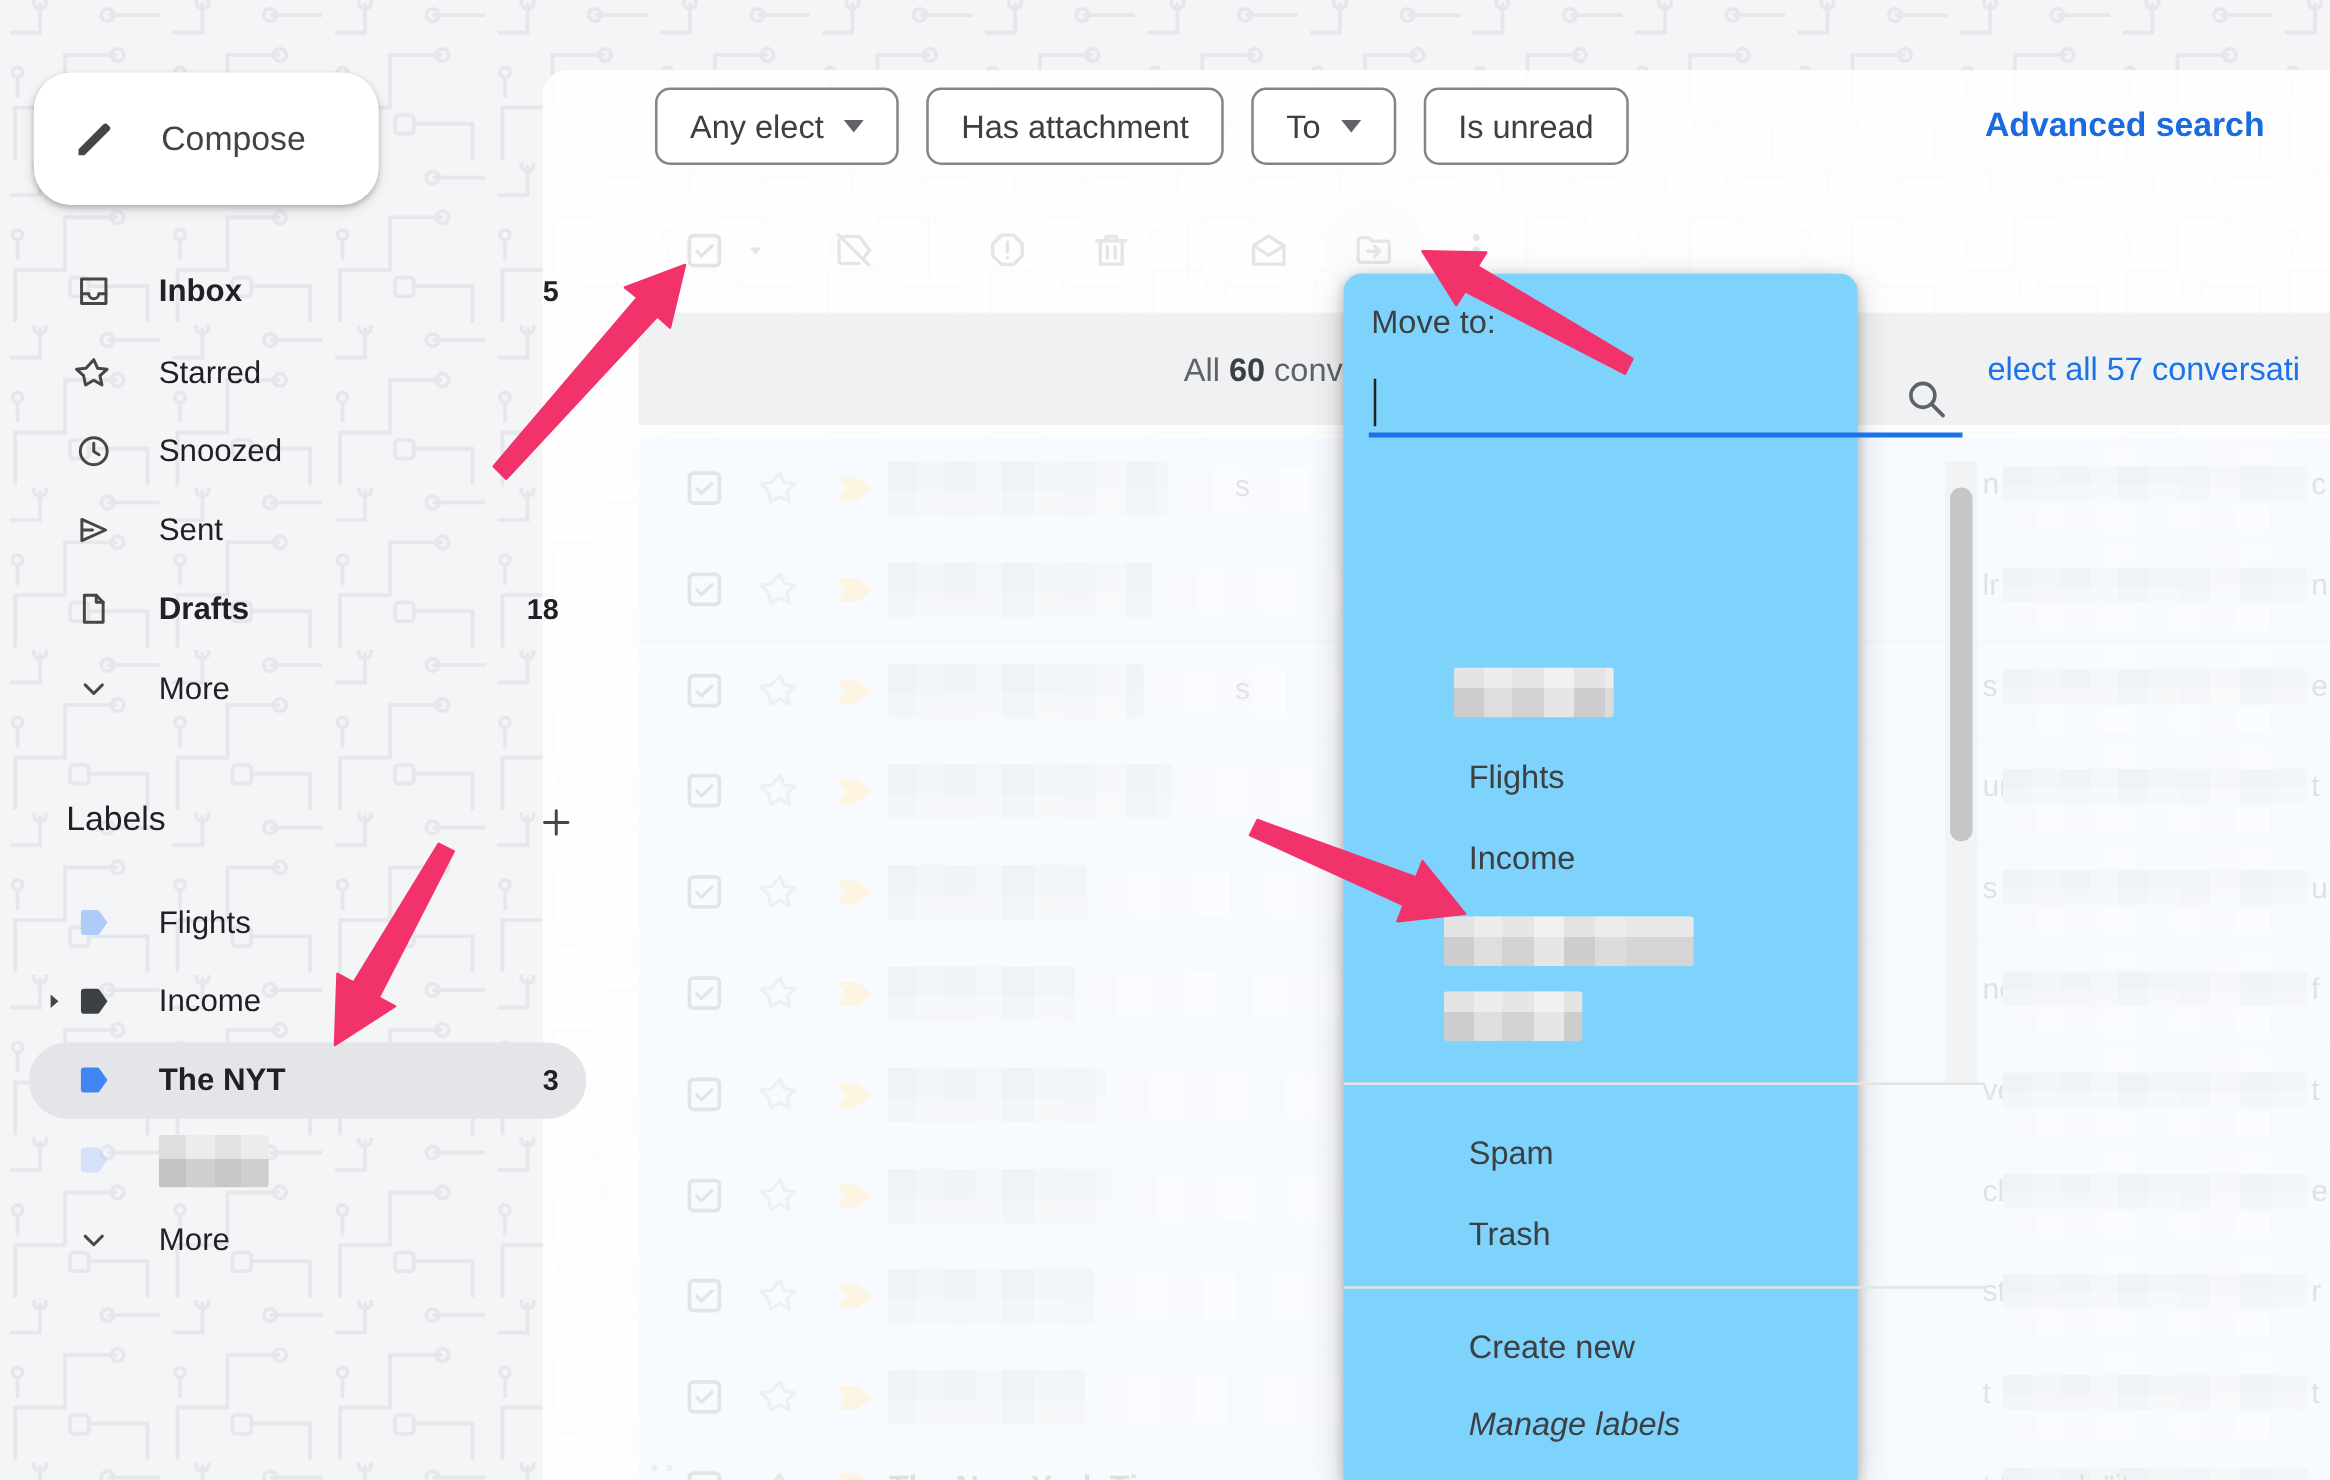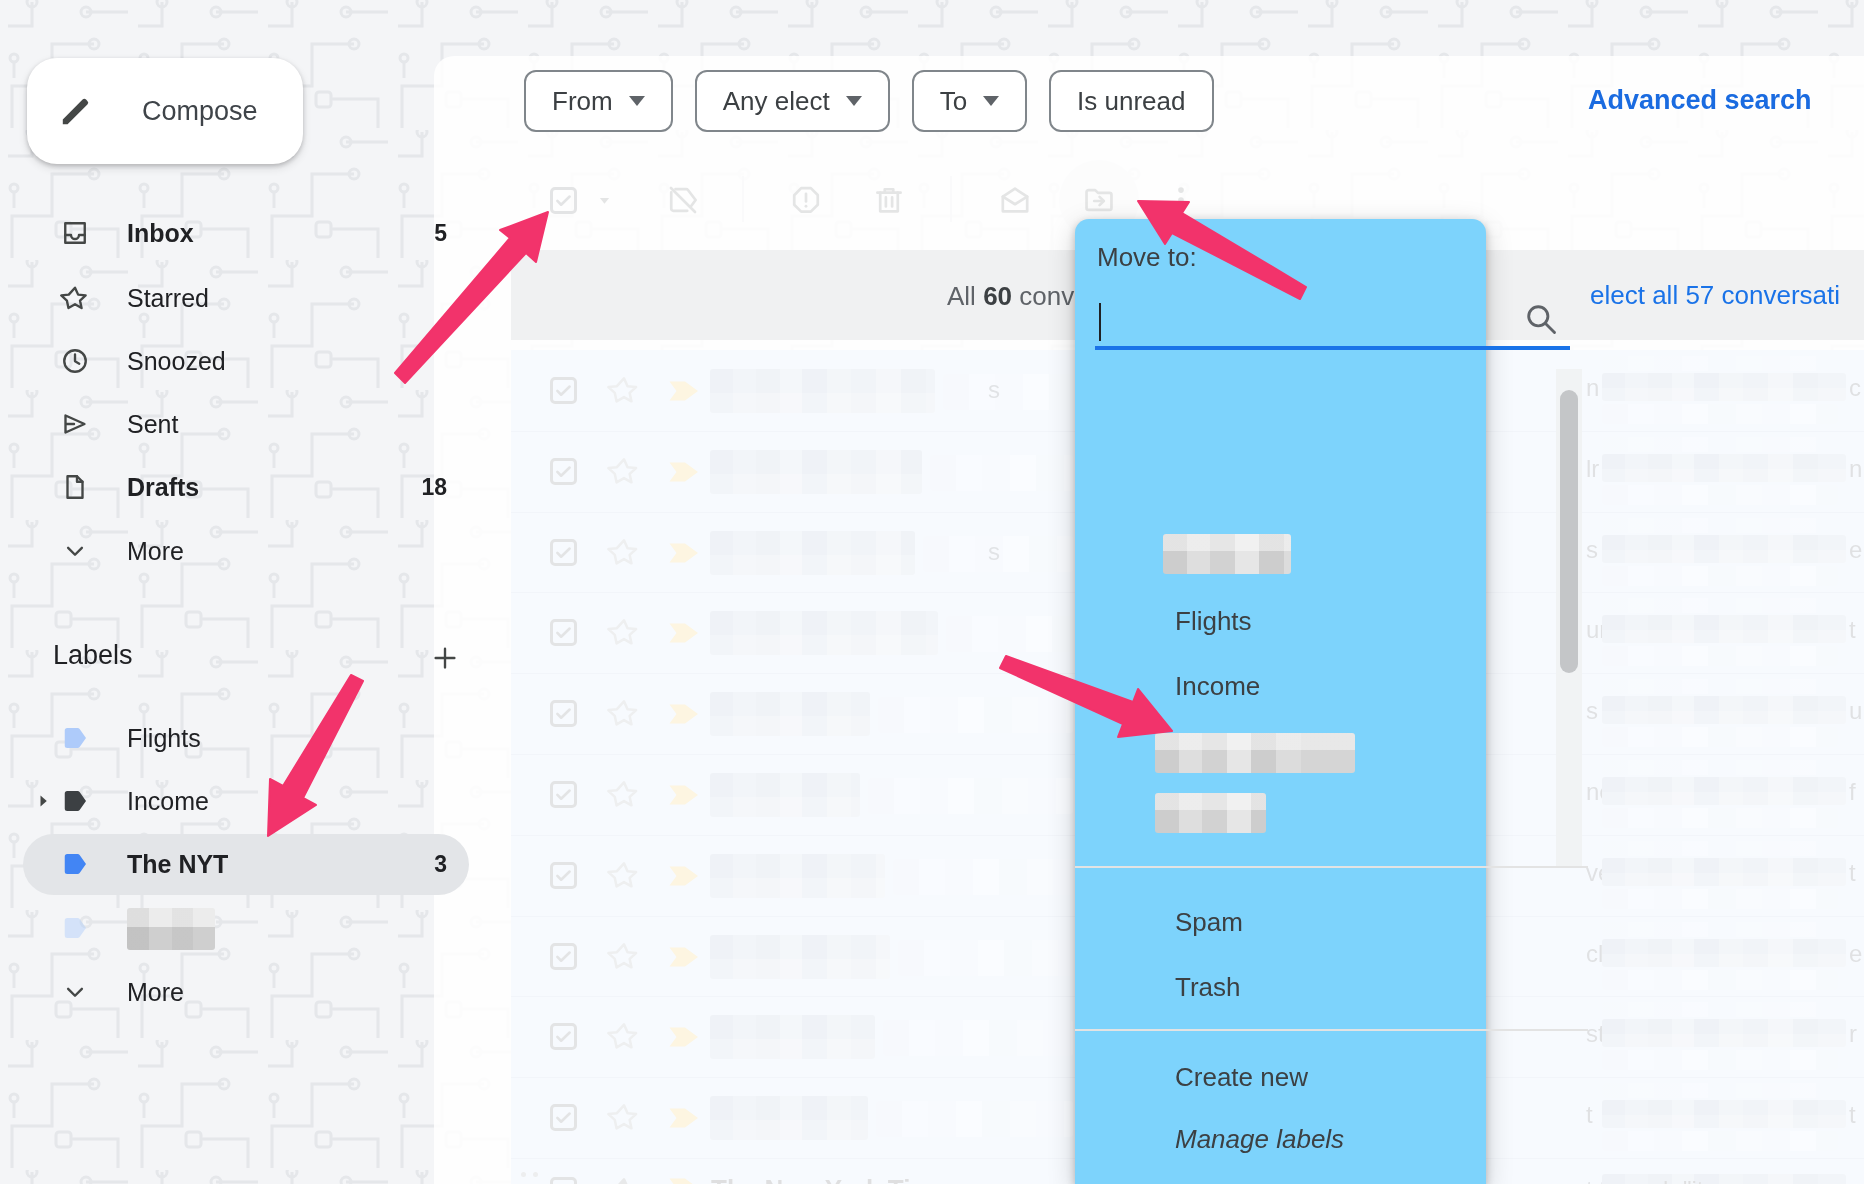--- a/index.html
+++ b/index.html
@@ -25,21 +25,21 @@
   .icon.gray svg { stroke:#5f6368; }
 
   
   #sidebar { left:0; top:0; width:434px; height:1184px; z-index:2; }
   #compose-btn {
     left:27px; top:58px; width:276px; height:106px; background:#fff; border-radius:30px;
     box-shadow:0 2px 4px rgba(32,33,36,.22), 0 4px 10px rgba(32,33,36,.12);
     display:flex; align-items:center; cursor:pointer;
   }
   #compose-btn .icon { width:36px; height:36px; margin-left:31px; }
-  #compose-btn span.lbl { margin-left:48px; font-size:27px; font-weight:500; color:#3f4449; }
+  #compose-btn span.lbl { margin-left:35px; font-size:27px; font-weight:500; color:#3f4449; }
   .side-item { left:0; width:470px; height:60px; display:flex; align-items:center; position:absolute; cursor:pointer; }
   .side-item .icon { position:absolute; left:60px; width:30px; height:30px; }
   .side-item .lbl { position:absolute; left:127px; font-size:25px; color:#202124; white-space:nowrap; }
   .side-item .cnt { position:absolute; left:395px; width:52px; text-align:right; font-size:23px; color:#202124; }
   .side-item.bold .lbl, .side-item.bold .cnt { font-weight:700; }
   .side-item .expander { position:absolute; left:33px; width:20px; height:20px; }
   #nyt-pill { left:23px; top:834px; width:446px; height:61px; border-radius:31px; background:#e3e5e8; }
   #labels-heading { left:53px; top:640px; font-size:27px; font-weight:500; color:#202124; }
   #labels-add { left:430px; top:643px; width:30px; height:30px; cursor:pointer; }
   .blurline { border-radius:3px;
@@ -257,26 +257,25 @@
             <path d="M6.5 9.5l5.5 5.5 5.5-5.5"></path>
           </svg>
         </span>
         <span class="lbl">More</span>
       </div>
     </div>
 </div>
 
 <div id="chips">
     <div class="chip">
-      <span>From</span>
-      <span class="caret"></span>
-    </div>
-    <div class="chip">
       <span>Any elect</span>
       <span class="caret"></span>
+    </div>
+    <div class="chip">
+      <span>Has attachment</span>
     </div>
     <div class="chip">
       <span>To</span>
       <span class="caret"></span>
     </div>
     <div class="chip">
       <span>Is unread</span>
     </div>
   </div>
 <div id="advanced-search" class="abs">Advanced search</div>

